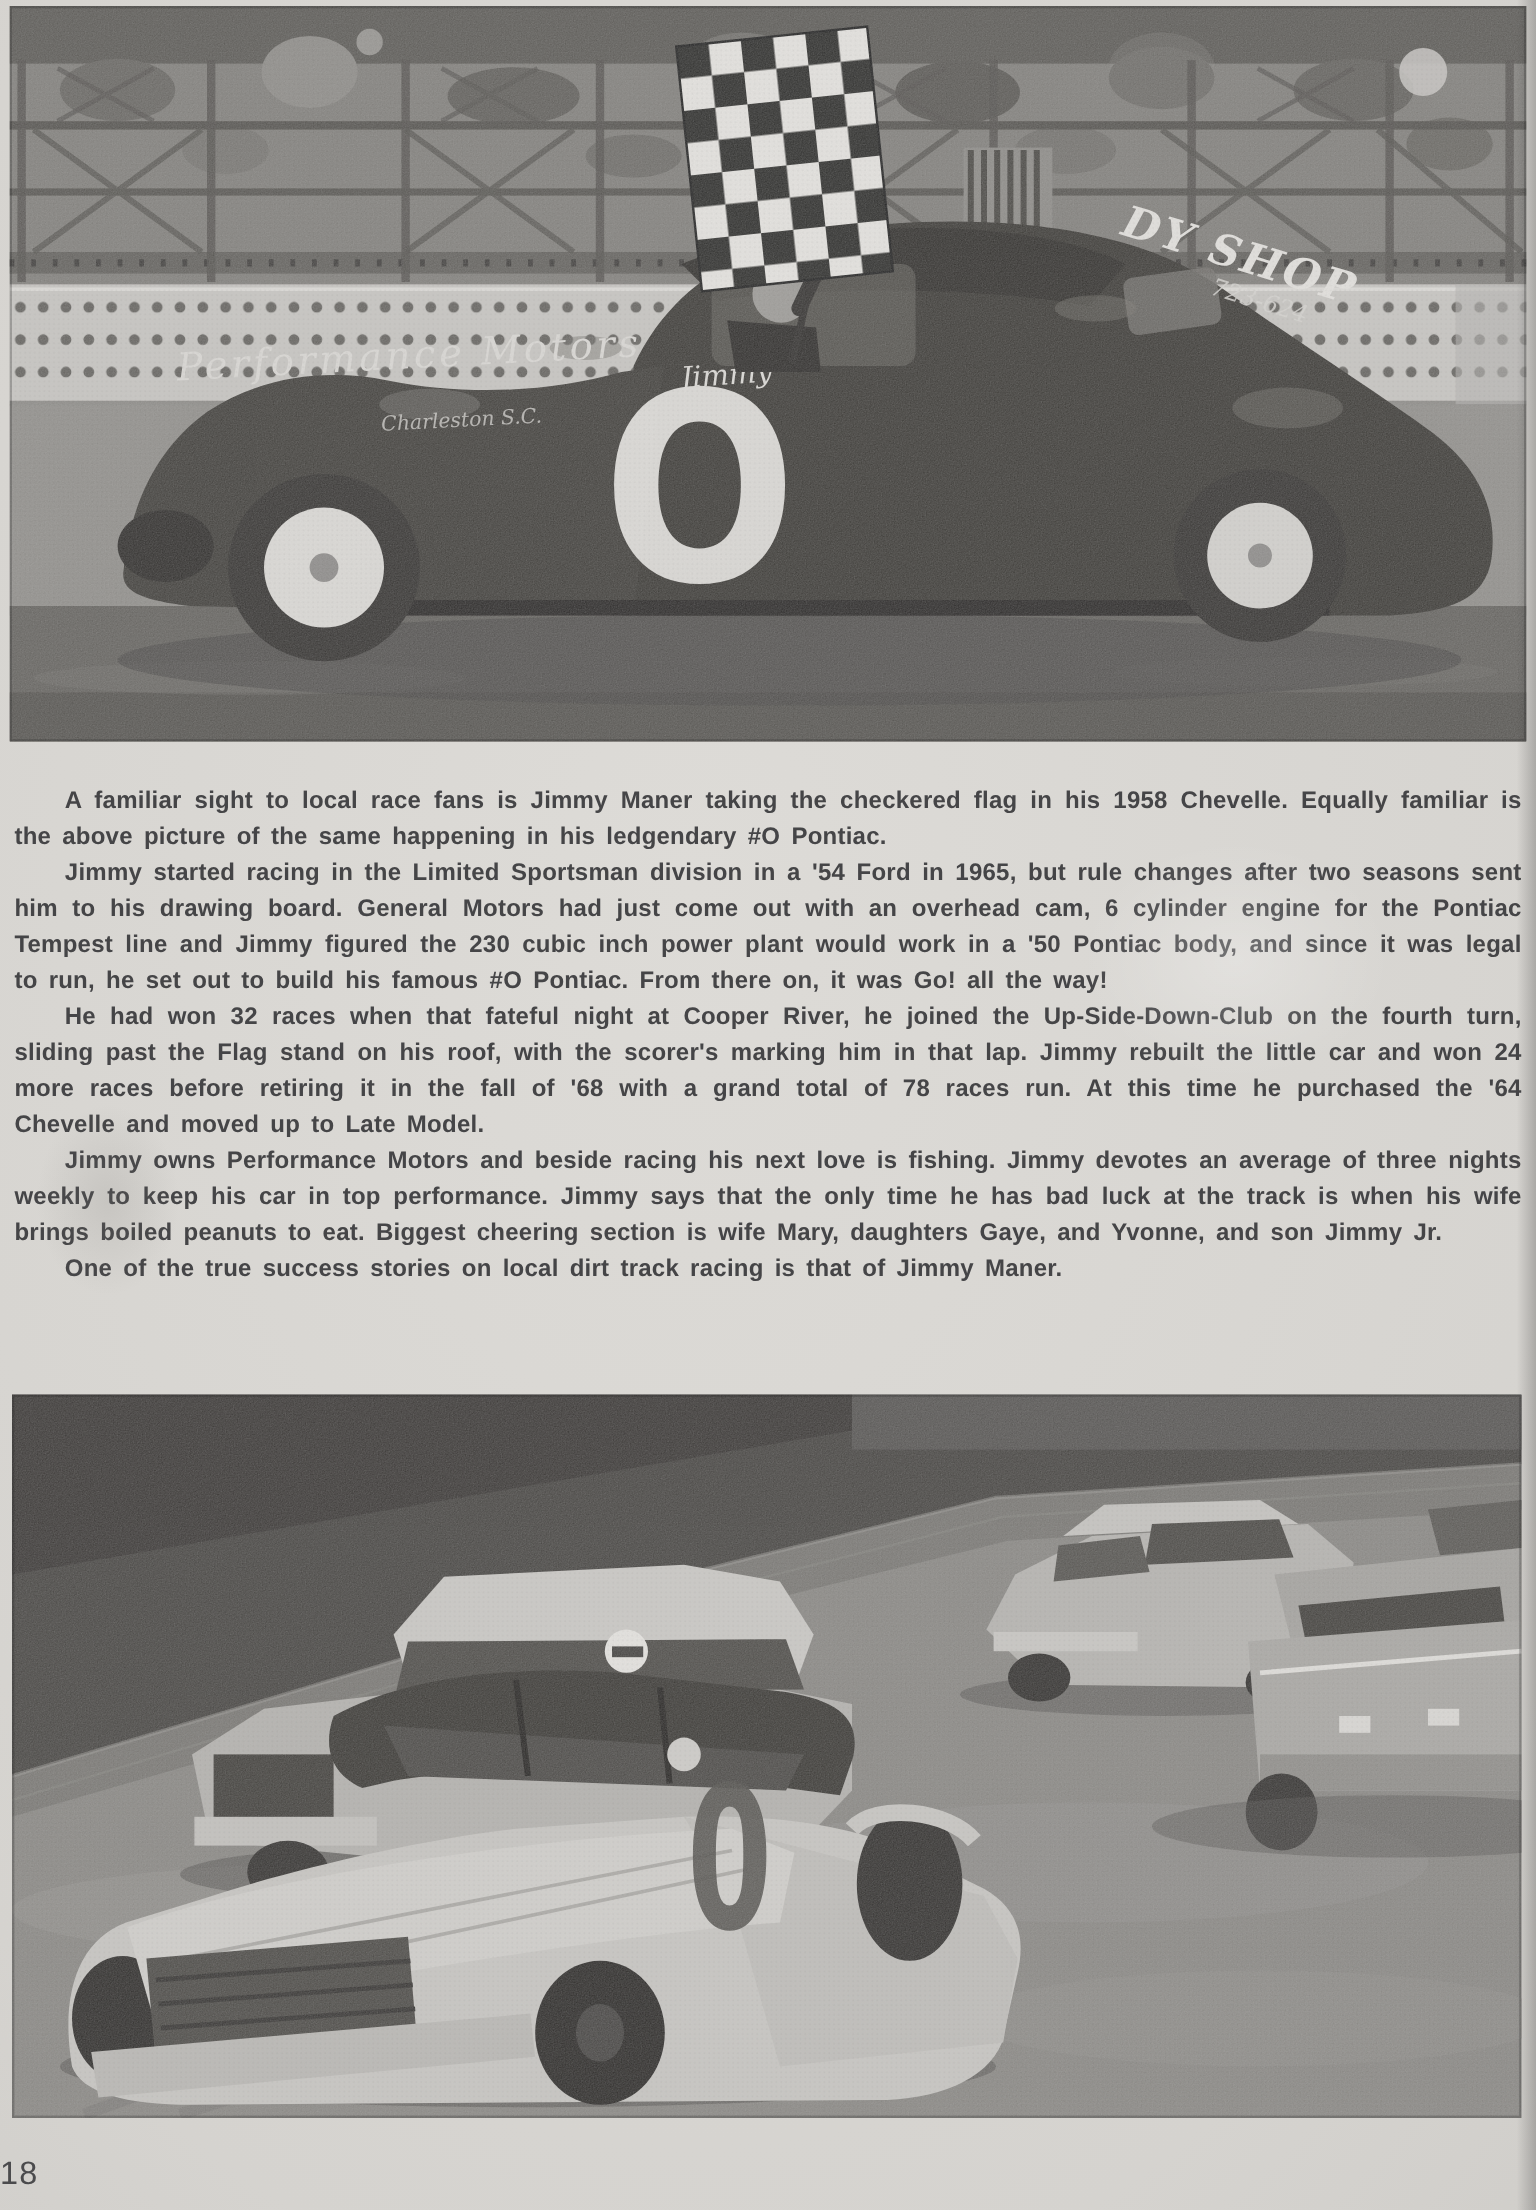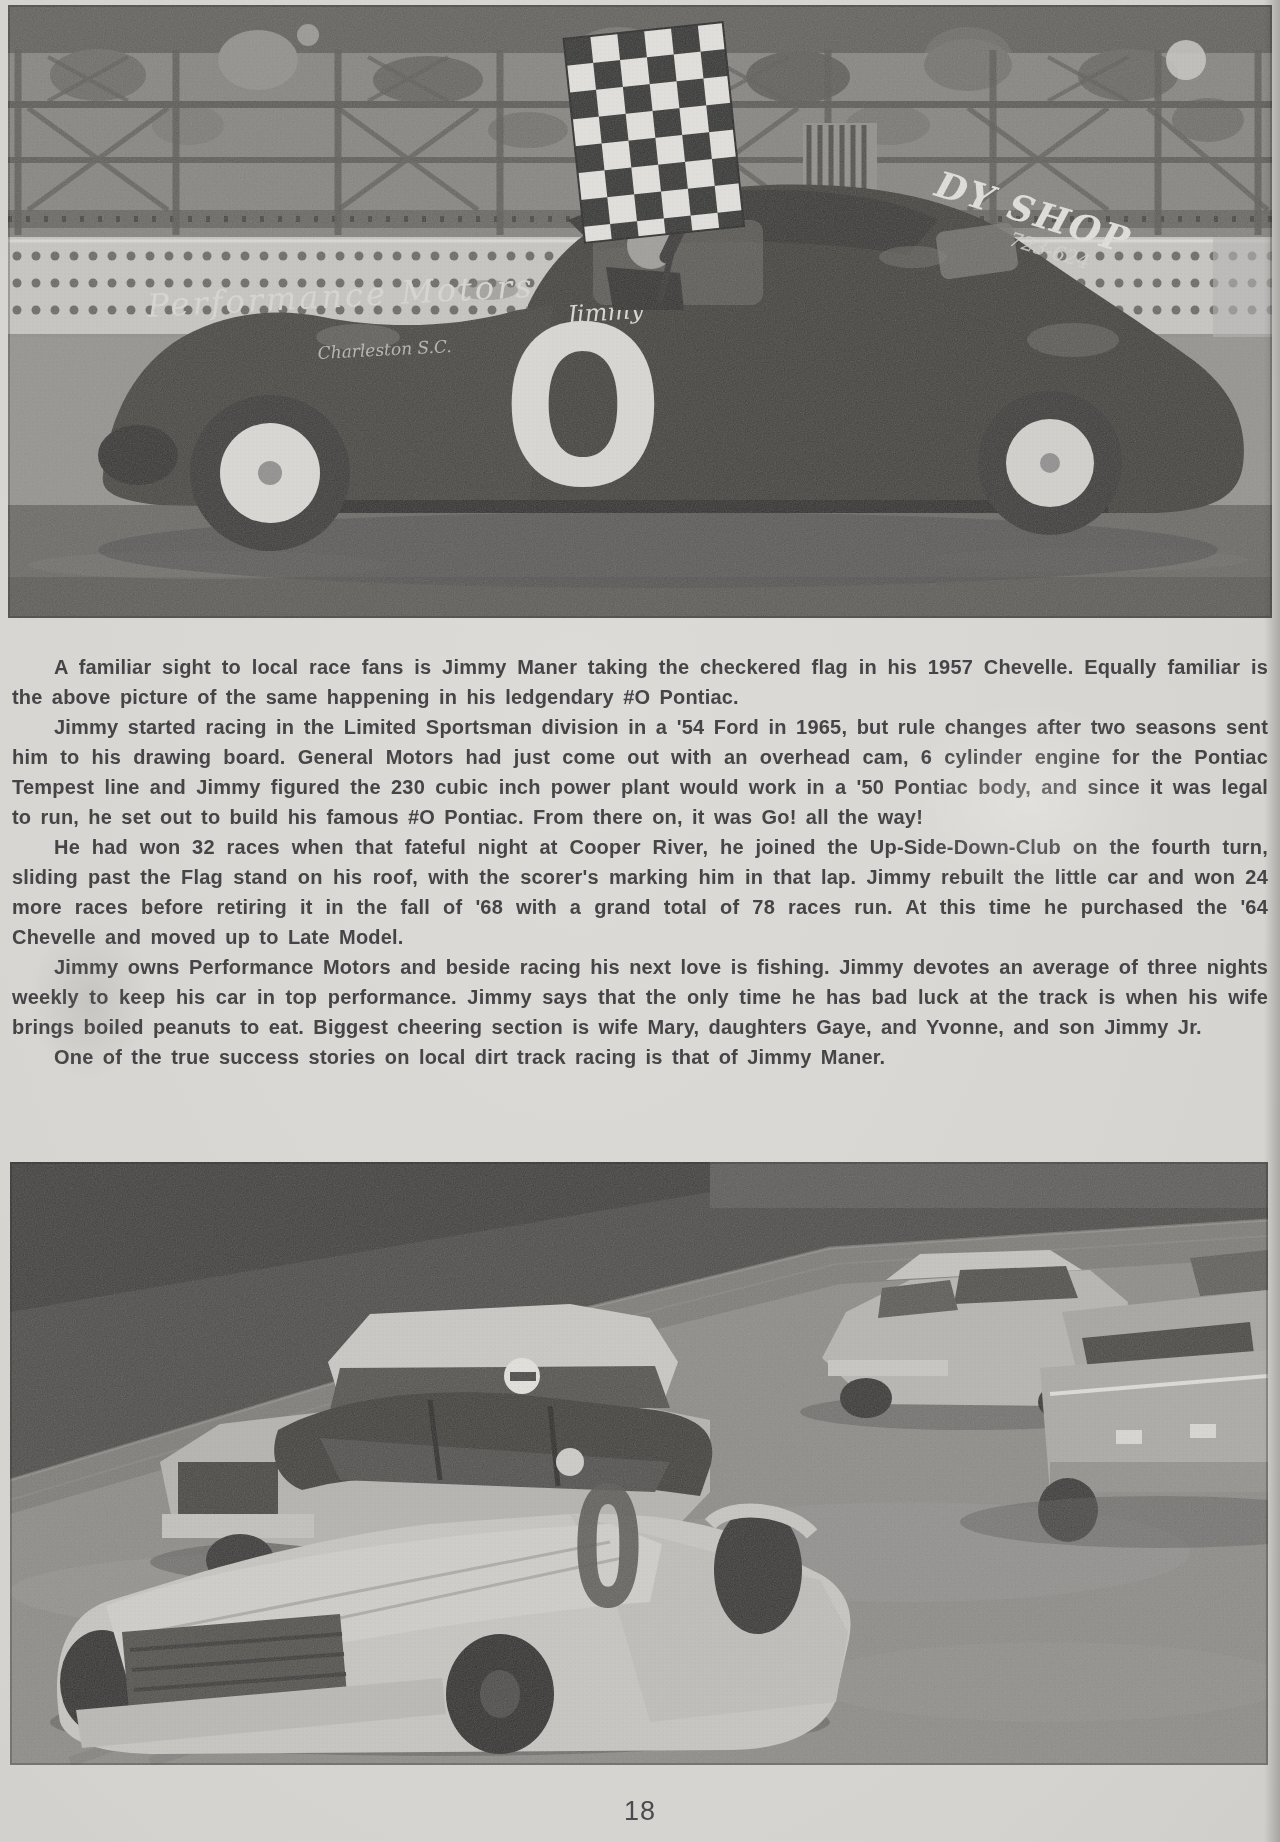--- a/index.html
+++ b/index.html
@@ -9,21 +9,21 @@
        font-family:"Liberation Sans", sans-serif;}
   .page{position:absolute;inset:0;}
   figure.photo{position:absolute;margin:0;padding:0;}
   figure.photo svg{display:block;width:100%;height:100%;}
   .photo-top{left:8px;top:5px;width:1264px;height:613px;}
   .photo-bottom{left:10px;top:1162px;width:1258px;height:603px;}
   .article{position:absolute;left:12px;top:652px;width:1256px;
            color:#454547;font-size:20px;line-height:30px;font-weight:bold;
            text-align:justify;letter-spacing:0.2px;word-spacing:3.5px;}
   .article p{margin:0;text-indent:42px;}
-  .page-number{position:absolute;left:0;top:1796px;width:100%;text-align:center;
+  .page-number{position:absolute;left:0;top:1796px;width:100%;
                font-size:27px;color:#4b4b4d;letter-spacing:1px;}
   .scan-edge{position:absolute;right:0;top:0;width:16px;height:100%;
              background:linear-gradient(to left, rgba(40,40,40,0.25), rgba(40,40,40,0));}
   .stain{position:absolute;border-radius:50%;pointer-events:none;}
   .stain1{left:30px;top:920px;width:120px;height:160px;
           background:radial-gradient(ellipse, rgba(120,118,114,0.18), rgba(120,118,114,0) 70%);}
   .stain2{left:900px;top:700px;width:260px;height:200px;
           background:radial-gradient(ellipse, rgba(255,255,255,0.25), rgba(255,255,255,0) 70%);}
   .scr{font-family:"DejaVu Serif", serif;font-style:italic;}
 </style>
@@ -152,21 +152,21 @@
         </g>
       </g>
 
       <rect x="0" y="0" width="1264" height="613" fill="url(#ht)" opacity="0.05"></rect>
       <rect x="0" y="0" width="1264" height="613" filter="url(#grain)" opacity="0.32"></rect>
       <rect x="1" y="1" width="1262" height="611" fill="none" stroke="rgba(30,30,30,0.25)" stroke-width="2"></rect>
     </svg>
   </figure>
 
   <div class="article">
-    <p>A familiar sight to local race fans is Jimmy Maner taking the checkered flag in his 1957 Chevelle. Equally familiar is the above picture of the same happening in his ledgendary #O Pontiac.</p>
+    <p>A familiar sight to local race fans is Jimmy Maner taking the checkered flag in his 1958 Chevelle. Equally familiar is the above picture of the same happening in his ledgendary #O Pontiac.</p>
     <p>Jimmy started racing in the Limited Sportsman division in a '54 Ford in 1965, but rule changes after two seasons sent him to his drawing board. General Motors had just come out with an overhead cam, 6 cylinder engine for the Pontiac Tempest line and Jimmy figured the 230 cubic inch power plant would work in a '50 Pontiac body, and since it was legal to run, he set out to build his famous #O Pontiac. From there on, it was Go! all the way!</p>
     <p>He had won 32 races when that fateful night at Cooper River, he joined the Up-Side-Down-Club on the fourth turn, sliding past the Flag stand on his roof, with the scorer's marking him in that lap. Jimmy rebuilt the little car and won 24 more races before retiring it in the fall of '68 with a grand total of 78 races run. At this time he purchased the '64 Chevelle and moved up to Late Model.</p>
     <p>Jimmy owns Performance Motors and beside racing his next love is fishing. Jimmy devotes an average of three nights weekly to keep his car in top performance. Jimmy says that the only time he has bad luck at the track is when his wife brings boiled peanuts to eat. Biggest cheering section is wife Mary, daughters Gaye, and Yvonne, and son Jimmy Jr.</p>
     <p>One of the true success stories on local dirt track racing is that of Jimmy Maner.</p>
   </div>
 
   <figure class="photo photo-bottom">
     <svg viewBox="0 0 1258 603" preserveAspectRatio="none">
 
       <rect x="0" y="0" width="1258" height="603" fill="#868480"></rect>

